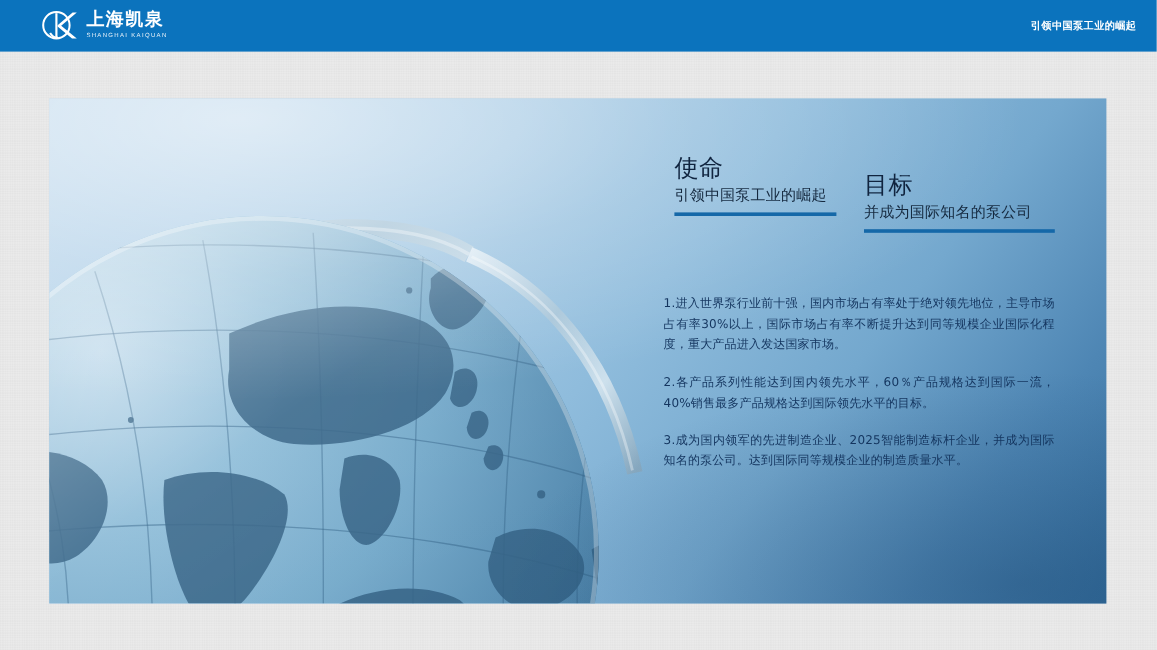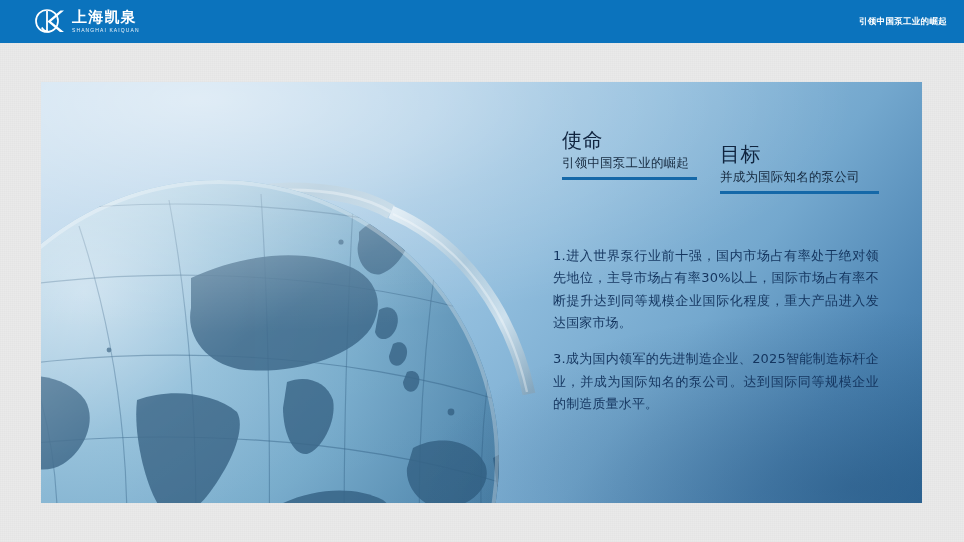--- a/index.html
+++ b/index.html
@@ -155,21 +155,21 @@
     background: #1568a8;
     width: 100%;
   }
 
   .paragraphs {
     position: absolute;
     left: 32px; top: 163px;
     width: 326px;
   }
   .para {
-    font-size: 13px;
+    font-size: 10px;
     line-height: 1.72;
     color: #14355f;
     font-family: "DejaVu Sans", sans-serif;
     margin: 0 0 14px 0;
     letter-spacing: 0.15px;
     text-align: justify;
   }
   .para:last-child { margin-bottom: 0; }
 </style>
 </head>
@@ -343,17 +343,18 @@
       </div>
       <div class="head-col goal">
         <div class="head-kicker">目标</div>
         <div class="head-sub">并成为国际知名的泵公司</div>
         <div class="head-rule"></div>
       </div>
     </div>
 
     <div class="paragraphs">
       <p class="para">1.进入世界泵行业前十强，国内市场占有率处于绝对领先地位，主导市场占有率30%以上，国际市场占有率不断提升达到同等规模企业国际化程度，重大产品进入发达国家市场。</p>
+      <p class="para">2.各产品系列性能达到国内领先水平，60％产品规格达到国际一流，40%销售最多产品规格达到国际领先水平的目标。</p>
       <p class="para">3.成为国内领军的先进制造企业、2025智能制造标杆企业，并成为国际知名的泵公司。达到国际同等规模企业的制造质量水平。</p>
     </div>
 
   </div>
 </div>
 
 </body></html>

